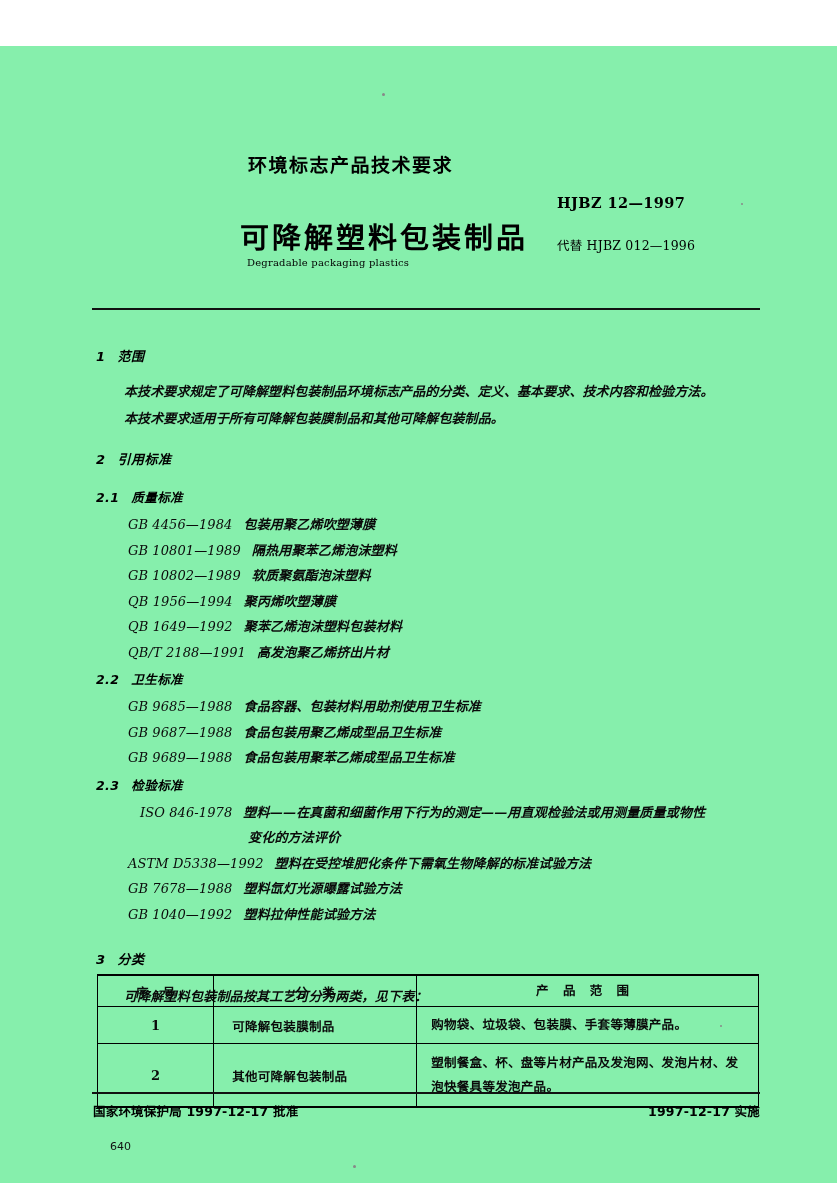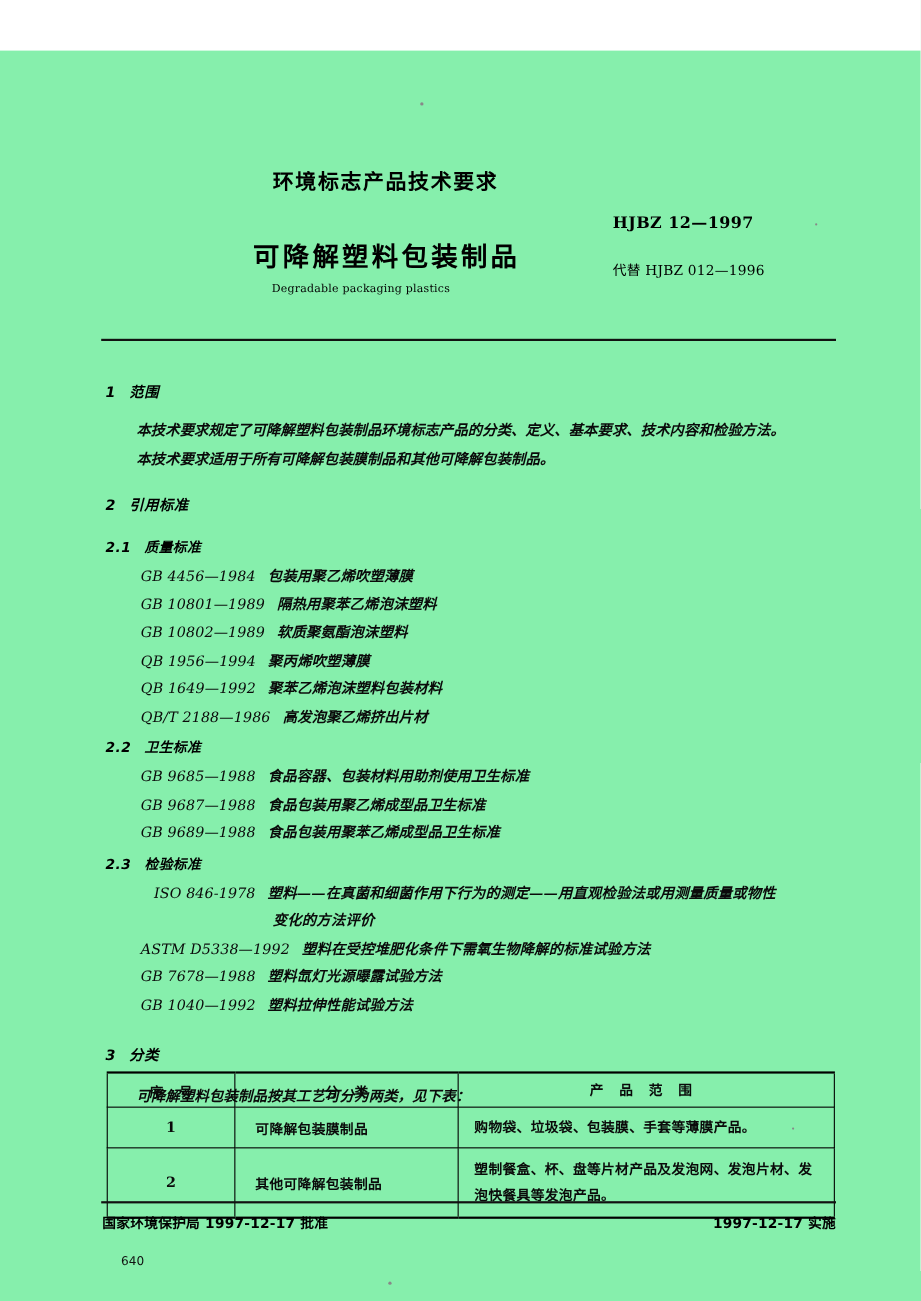--- a/index.html
+++ b/index.html
@@ -37,25 +37,25 @@
     left: 248px;
     top: 104px;
     font-family: "DejaVu Sans", "Liberation Sans", sans-serif;
     font-weight: bold;
     font-size: 19px;
     letter-spacing: 1.5px;
     color: #000;
   }
   .title-cn-main {
     position: absolute;
-    left: 230px;
+    left: 240px;
     top: 168px;
     font-family: "DejaVu Sans", "Liberation Sans", sans-serif;
     font-weight: bold;
-    font-size: 24px;
+    font-size: 29px;
     letter-spacing: 3px;
     color: #000;
   }
   .title-en {
     position: absolute;
     left: 247px;
     top: 211px;
     font-family: "DejaVu Serif", "Liberation Serif", serif;
     font-weight: normal;
     font-size: 10px;
@@ -274,21 +274,21 @@
 
     <div class="sec-h2" style="margin-top:19px;">
       <span class="n">2.1</span><span>质量标准</span>
     </div>
     <div class="std-list" style="margin-top:6px;">
       <span class="std-item"><span class="code">GB 4456—1984</span><span class="name">包装用聚乙烯吹塑薄膜</span></span>
       <span class="std-item"><span class="code">GB 10801—1989</span><span class="name">隔热用聚苯乙烯泡沫塑料</span></span>
       <span class="std-item"><span class="code">GB 10802—1989</span><span class="name">软质聚氨酯泡沫塑料</span></span>
       <span class="std-item"><span class="code">QB 1956—1994</span><span class="name">聚丙烯吹塑薄膜</span></span>
       <span class="std-item"><span class="code">QB 1649—1992</span><span class="name">聚苯乙烯泡沫塑料包装材料</span></span>
-      <span class="std-item"><span class="code">QB/T 2188—1986</span><span class="name">高发泡聚乙烯挤出片材</span></span>
+      <span class="std-item"><span class="code">QB/T 2188—1991</span><span class="name">高发泡聚乙烯挤出片材</span></span>
     </div>
 
     <div class="sec-h2" style="margin-top:4px;">
       <span class="n">2.2</span><span>卫生标准</span>
     </div>
     <div class="std-list" style="margin-top:6px;">
       <span class="std-item"><span class="code">GB 9685—1988</span><span class="name">食品容器、包装材料用助剂使用卫生标准</span></span>
       <span class="std-item"><span class="code">GB 9687—1988</span><span class="name">食品包装用聚乙烯成型品卫生标准</span></span>
       <span class="std-item"><span class="code">GB 9689—1988</span><span class="name">食品包装用聚苯乙烯成型品卫生标准</span></span>
     </div>

